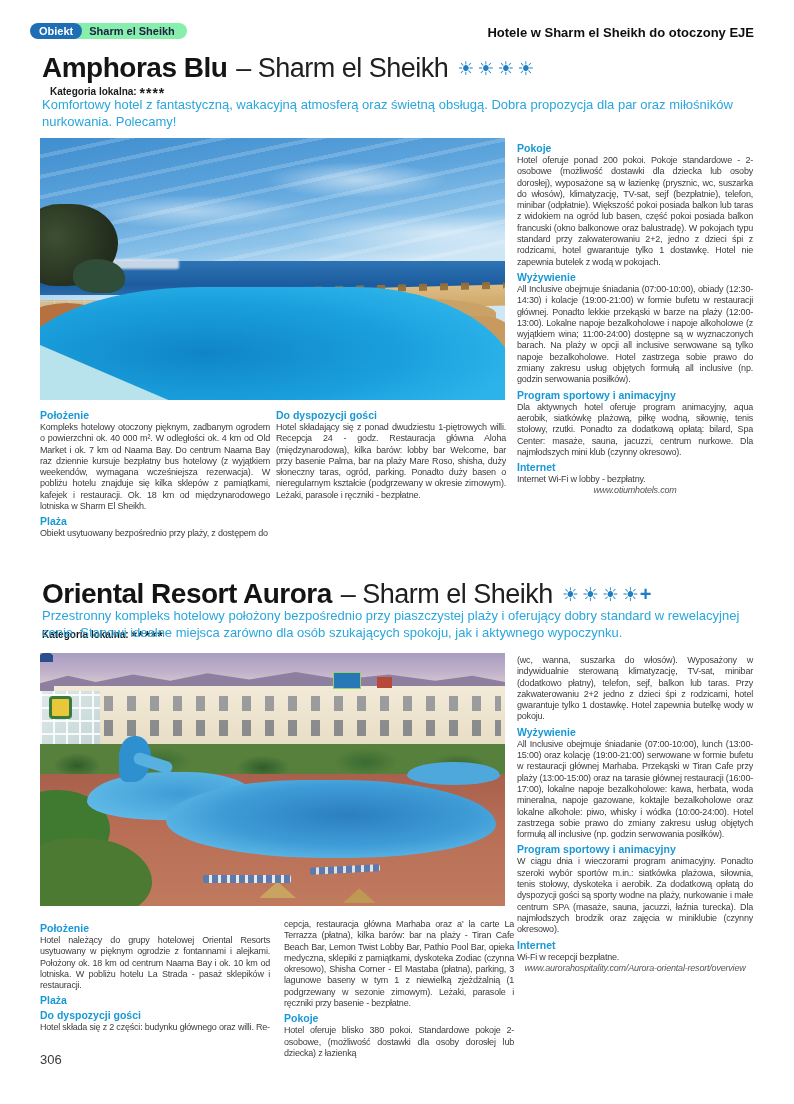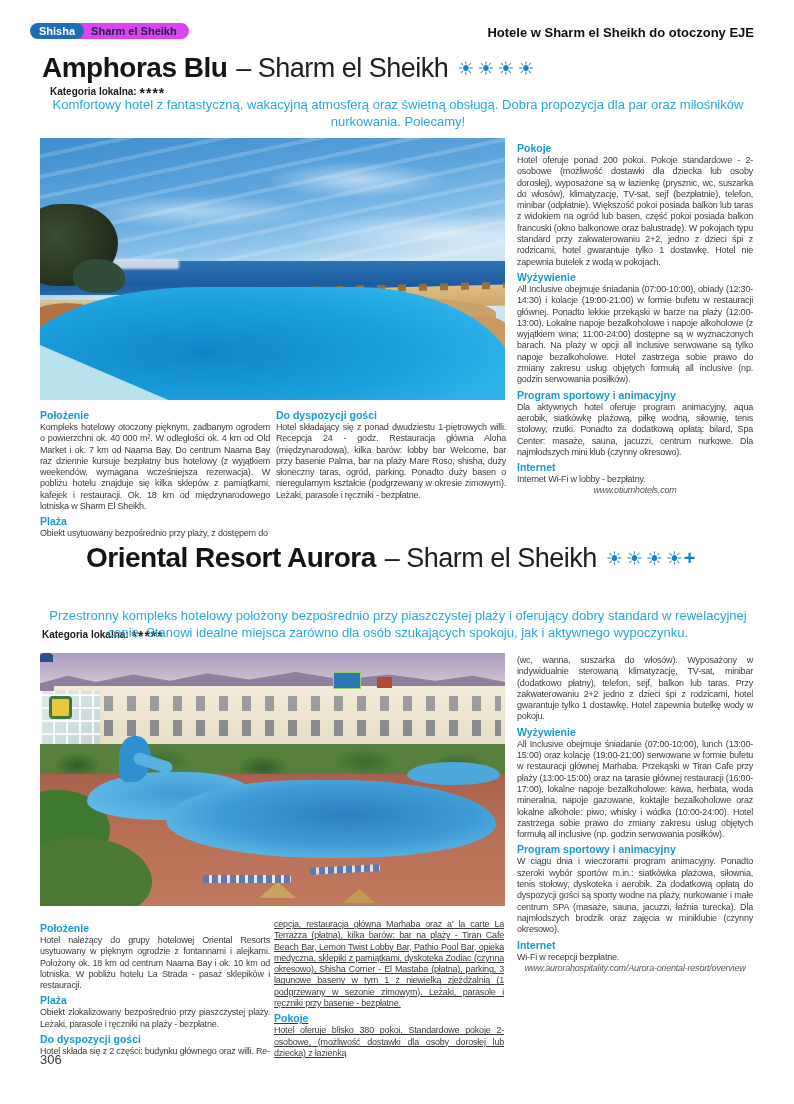--- a/index.html
+++ b/index.html
@@ -2,33 +2,33 @@
 <html><head>
 <meta charset="utf-8">
 <style>
   html,body{margin:0;padding:0;background:#9a9a9a;}
   .page{position:relative;width:794px;height:1104px;background:#ffffff;margin:0 auto;
         font-family:"Liberation Sans","DejaVu Sans",sans-serif;overflow:hidden;color:#3a3a3a;}
   
   .badge{position:absolute;left:30px;top:22px;display:flex;align-items:center;height:18px;}
   .badge-country{background:#1e6eb5;color:#fff;font-weight:700;font-size:11px;padding:2px 9px;
         border-radius:9px;position:relative;z-index:2;}
-  .badge-region{background:#d946ef;color:#222246;font-weight:700;font-size:11px;
+  .badge-region{background:#86efac;color:#222246;font-weight:700;font-size:11px;
         padding:2px 12px 2px 14px;border-radius:0 9px 9px 0;margin-left:-7px;}
   .top-right{position:absolute;right:40px;top:25px;font-weight:700;font-size:13px;color:#0e0e0e;}
   
   .hotel-title{position:absolute;left:42px;margin:0;white-space:nowrap;}
   .hname{font-weight:800;font-size:28px;color:#141414;letter-spacing:-0.5px;}
   .hsuffix{font-weight:400;font-size:27px;color:#202020;letter-spacing:-0.5px;}
   .suns{color:#1d7fc3;font-size:19px;letter-spacing:3px;vertical-align:2px;}
   .plus{color:#1d7fc3;font-size:20px;font-weight:700;vertical-align:2px;margin-left:-2px;}
   .category{position:absolute;left:42px;font-size:10px;color:#1a1a1a;}
   .cat-label{font-weight:700;}
   .cat-stars{font-weight:700;font-size:14px;letter-spacing:1px;vertical-align:-3px;}
-  .intro{position:absolute;left:42px;width:712px;margin:0;color:#2aa6dc;font-size:13px;line-height:16.5px;text-align:center;}
+  .intro{position:absolute;left:42px;width:712px;margin:0;color:#2aa6dc;font-size:13px;line-height:16.5px;}
   
   .col{position:absolute;width:230px;}
   .col-right{width:236px;left:517px;}
   .sec{color:#1898d4;font-weight:700;font-size:10.5px;margin:3px 0 1px 0;}
   .body{font-size:9px;line-height:11.3px;letter-spacing:-0.2px;text-align:justify;margin:0;color:#3c3c3c;}
   .website{font-style:italic;color:#555;text-align:center;}
   .page-num{position:absolute;left:40px;top:1052px;font-size:13px;color:#3a3a3a;}
   
   .photo{position:absolute;left:40px;width:465px;overflow:hidden;background:#cfe4f2;}
   .photo div{position:absolute;}
@@ -98,21 +98,21 @@
   .p2-straw2{left:65%;bottom:1%;width:34px;height:15px;background:#bf9854;clip-path:polygon(50% 0,100% 100%,0 100%);}
   .p2-lng1{left:35%;bottom:9%;width:88px;height:8px;background:repeating-linear-gradient(90deg,#5a7ab0 0 6px,#e8e8e8 6px 9px);border-radius:2px;}
   .p2-lng2{left:58%;bottom:13%;width:70px;height:7px;background:repeating-linear-gradient(90deg,#5a7ab0 0 6px,#e0e0e0 6px 9px);border-radius:2px;transform:rotate(-3deg);}
 </style>
 </head>
 <body>
 
 <div class="page">
 
   <div class="badge">
-    <span class="badge-country">Shisha</span>
+    <span class="badge-country">Obiekt</span>
     <span class="badge-region">Sharm el Sheikh</span>
   </div>
   <div class="top-right">Hotele w Sharm el Sheikh do otoczony EJE</div>
 
   <h1 class="hotel-title" style="top:48px;">
     <span class="hname">Amphoras Blu</span>
     <span class="hsuffix">– Sharm el Sheikh</span>
     <span class="suns">☀☀☀☀</span>
   </h1>
   <div class="category" style="top:85px;margin-left:8px;">
@@ -155,21 +155,21 @@
     <p class="body">Kompleks hotelowy otoczony pięknym, zadbanym ogrodem o powierzchni ok. 40 000 m². W odległości ok. 4 km od Old Market i ok. 7 km od Naama Bay. Do centrum Naama Bay raz dziennie kursuje bezpłatny bus hotelowy (z wyjątkiem weekendów, wymagana wcześniejsza rezerwacja). W pobliżu hotelu znajduje się kilka sklepów z pamiątkami, kafejek i restauracji. Ok. 18 km od międzynarodowego lotniska w Sharm El Sheikh.</p>
     <h4 class="sec">Plaża</h4>
     <p class="body">Obiekt usytuowany bezpośrednio przy plaży, z dostępem do</p>
   </div>
 
   <div class="col" style="left:276px;top:406px;">
     <h4 class="sec">Do dyspozycji gości</h4>
     <p class="body">Hotel składający się z ponad dwudziestu 1-piętrowych willi. Recepcja 24 - godz. Restauracja główna Aloha (międzynarodowa), kilka barów: lobby bar Welcome, bar przy basenie Palma, bar na plaży Mare Roso, shisha, duży słoneczny taras, ogród, parking. Ponadto duży basen o nieregularnym kształcie (podgrzewany w okresie zimowym). Leżaki, parasole i ręczniki - bezpłatne.</p>
   </div>
 
-  <h1 class="hotel-title" style="top:538px;margin-left:44px;">
+  <h1 class="hotel-title" style="top:574px;">
     <span class="hname">Oriental Resort Aurora</span>
     <span class="hsuffix">– Sharm el Sheikh</span>
     <span class="suns">☀☀☀☀</span><span class="plus">+</span>
   </h1>
   <div class="category" style="top:612px;margin-top:16px;">
     <span class="cat-label">Kategoria lokalna:</span>
     <span class="cat-stars">*****</span>
   </div>
   <p class="intro" style="top:608px;">Przestronny kompleks hotelowy położony bezpośrednio przy piaszczystej plaży i oferujący dobry standard w rewelacyjnej cenie. Stanowi idealne miejsca zarówno dla osób szukających spokoju, jak i aktywnego wypoczynku.</p>
 
@@ -221,25 +221,24 @@
     <p class="body">W ciągu dnia i wieczorami program animacyjny. Ponadto szeroki wybór sportów m.in.: siatkówka plażowa, siłownia, tenis stołowy, dyskoteka i aerobik. Za dodatkową opłatą do dyspozycji gości są sporty wodne na plaży, nurkowanie i małe centrum SPA (masaże, sauna, jacuzzi, łaźnia turecka). Dla najmłodszych brodzik oraz zajęcia w miniklubie (czynny okresowo).</p>
     <h4 class="sec">Internet</h4>
     <p class="body">Wi-Fi w recepcji bezpłatne.</p>
     <p class="body website">www.aurorahospitality.com/Aurora-oriental-resort/overview</p>
   </div>
 
   <div class="col" style="left:40px;top:919px;">
     <h4 class="sec">Położenie</h4>
     <p class="body">Hotel należący do grupy hotelowej Oriental Resorts usytuowany w pięknym ogrodzie z fontannami i alejkami. Położony ok. 18 km od centrum Naama Bay i ok. 10 km od lotniska. W pobliżu hotelu La Strada - pasaż sklepików i restauracji.</p>
     <h4 class="sec">Plaża</h4>
-    <p class="body">Obiekt zlokalizowany bezpośrednio przy piaszczystej plaży. Leżaki, parasole i ręczniki na plaży - bezpłatne.</p>
     <h4 class="sec">Do dyspozycji gości</h4>
     <p class="body">Hotel składa się z 2 części: budynku głównego oraz willi. Re-</p>
   </div>
 
-  <div class="col" style="left:274px;top:919px;text-decoration:underline;">
+  <div class="col" style="left:284px;top:919px;">
     <p class="body">cepcja, restauracja główna Marhaba oraz a' la carte La Terrazza (płatna), kilka barów: bar na plaży - Tiran Cafe Beach Bar, Lemon Twist Lobby Bar, Pathio Pool Bar, opieka medyczna, sklepiki z pamiątkami, dyskoteka Zodiac (czynna okresowo), Shisha Corner - El Mastaba (płatna), parking, 3 lagunowe baseny w tym 1 z niewielką zjeżdżalnią (1 podgrzewany w sezonie zimowym). Leżaki, parasole i ręczniki przy basenie - bezpłatne.</p>
     <h4 class="sec">Pokoje</h4>
     <p class="body">Hotel oferuje blisko 380 pokoi. Standardowe pokoje 2-osobowe, (możliwość dostawki dla osoby dorosłej lub dziecka) z łazienką</p>
   </div>
 
   <div class="page-num">306</div>
 </div>
 
 </body></html>

